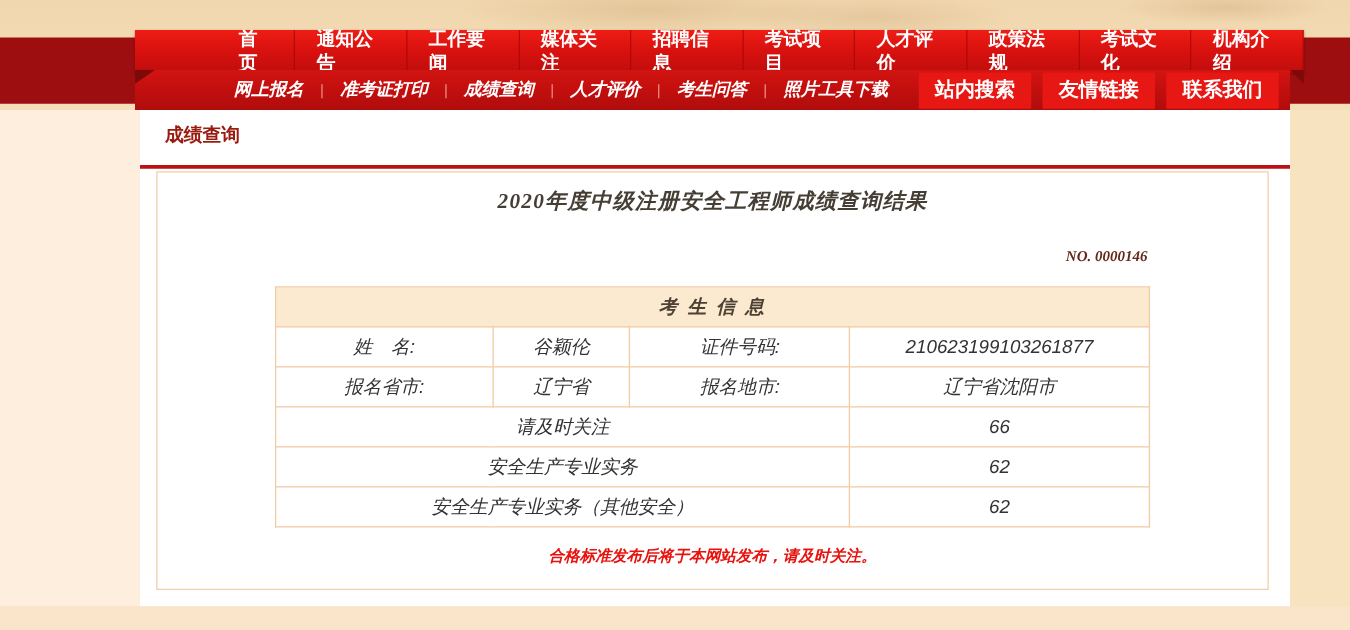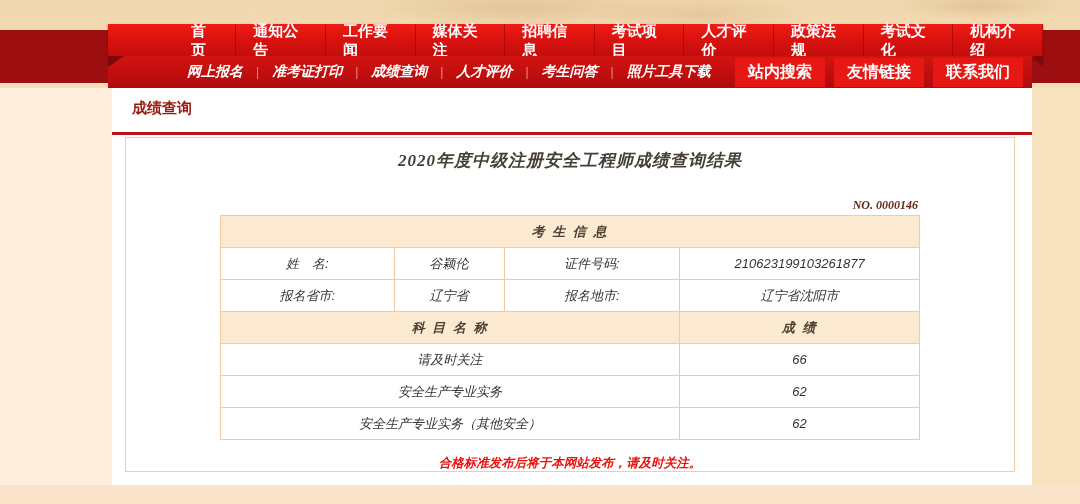--- a/index.html
+++ b/index.html
@@ -50,21 +50,21 @@
   .crumb{position:absolute;left:20px;top:11px;font-size:15px;font-weight:bold;color:#991b10;}
   .redline{position:absolute;left:0;top:44px;width:920px;height:3px;background:#bb1216;}
   .inner-box{position:absolute;left:13px;top:49px;width:890px;height:335px;
     border:1px solid #f2cda6;background:#fff;box-sizing:border-box;font-style:italic;}
   .result-title{margin-top:11px;text-align:center;
     font-family:"Liberation Serif","DejaVu Serif",serif;
     font-size:17px;font-weight:bold;color:#453e35;letter-spacing:1px;}
   .serial{margin-top:26px;text-align:right;padding-right:96px;
     font-family:"Liberation Serif","DejaVu Serif",serif;
     font-size:12px;font-weight:bold;color:#64291c;}
-  table.score{width:700px;margin:2px auto 0;border-collapse:collapse;font-size:13px;color:#333;}
+  table.score{width:700px;margin:16px auto 0;border-collapse:collapse;font-size:15px;color:#333;}
   table.score td{border:1px solid #f3c9a2;text-align:center;height:31px;padding:0 4px;background:#fff;}
   table.score td.hdr{background:#fcead0;color:#4c4134;font-weight:bold;letter-spacing:2px;}
   .note{margin-top:15px;text-align:center;font-size:12.5px;font-weight:bold;color:#e8120e;}
   
   .watermark{position:absolute;left:582px;top:346px;display:flex;align-items:center;gap:8px;
     color:#ffffff;font-size:26px;font-weight:bold;letter-spacing:1px;white-space:nowrap;
     text-shadow:1px 1px 0 rgba(175,160,145,.9),2px 3px 3px rgba(150,135,120,.65);}
   .wm-icon{filter:drop-shadow(2px 2px 1px rgba(160,145,130,.7));}
 </style>
 </head>
@@ -137,24 +137,20 @@
           <td>证件号码:</td>
           <td>210623199103261877</td>
         </tr>
         <tr>
           <td>报名省市:</td>
           <td>辽宁省</td>
           <td>报名地市:</td>
           <td>辽宁省沈阳市</td>
         </tr>
         <tr>
-          <td class="hdr" colspan="3">科 目 名 称</td>
-          <td class="hdr">成 绩</td>
-        </tr>
-        <tr>
           <td colspan="3">请及时关注</td>
           <td>66</td>
         </tr>
         <tr>
           <td colspan="3">安全生产专业实务</td>
           <td>62</td>
         </tr>
         <tr>
           <td colspan="3">安全生产专业实务（其他安全）</td>
           <td>62</td>

